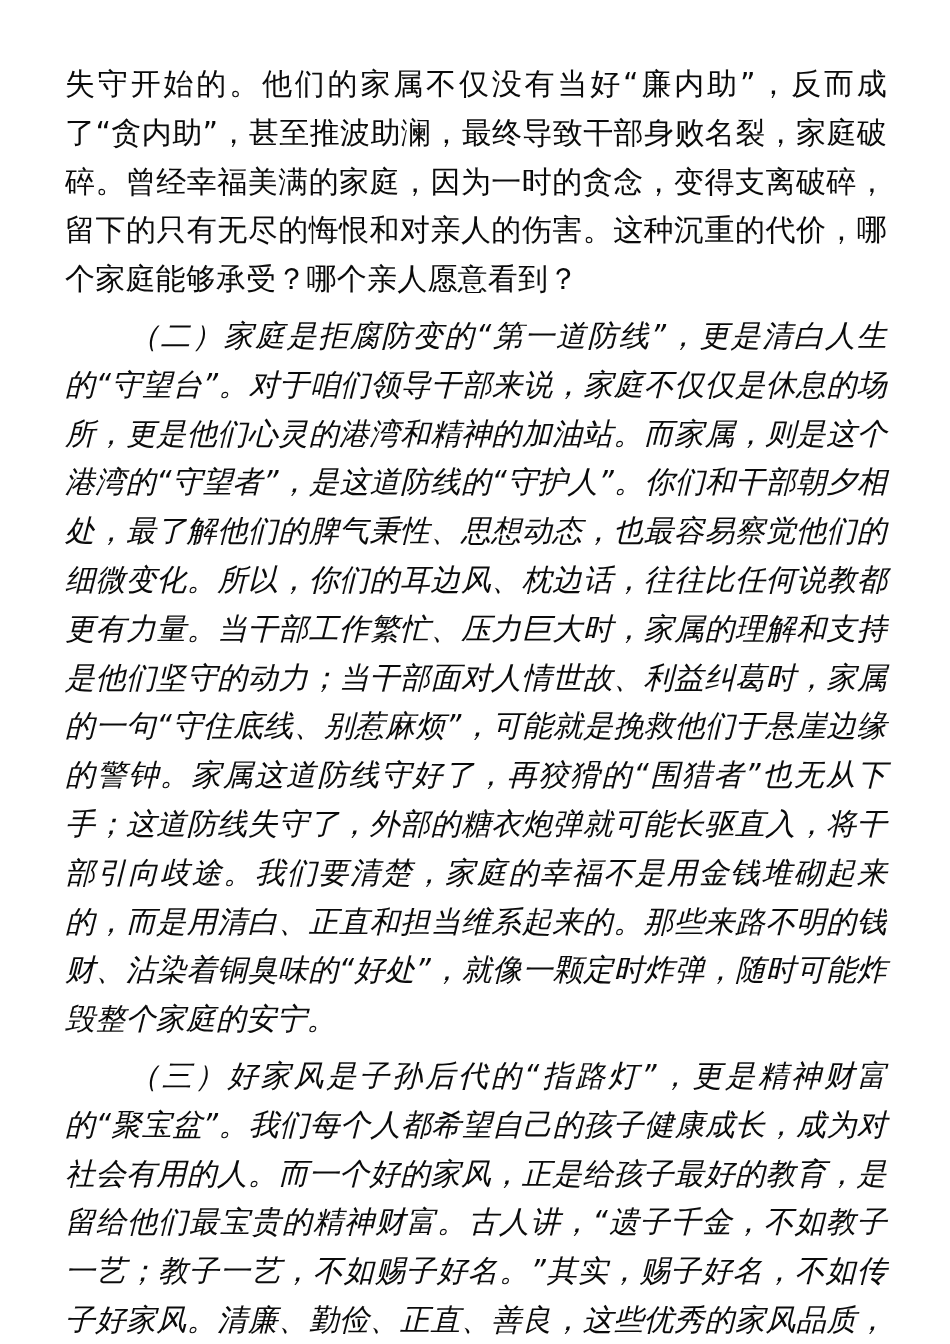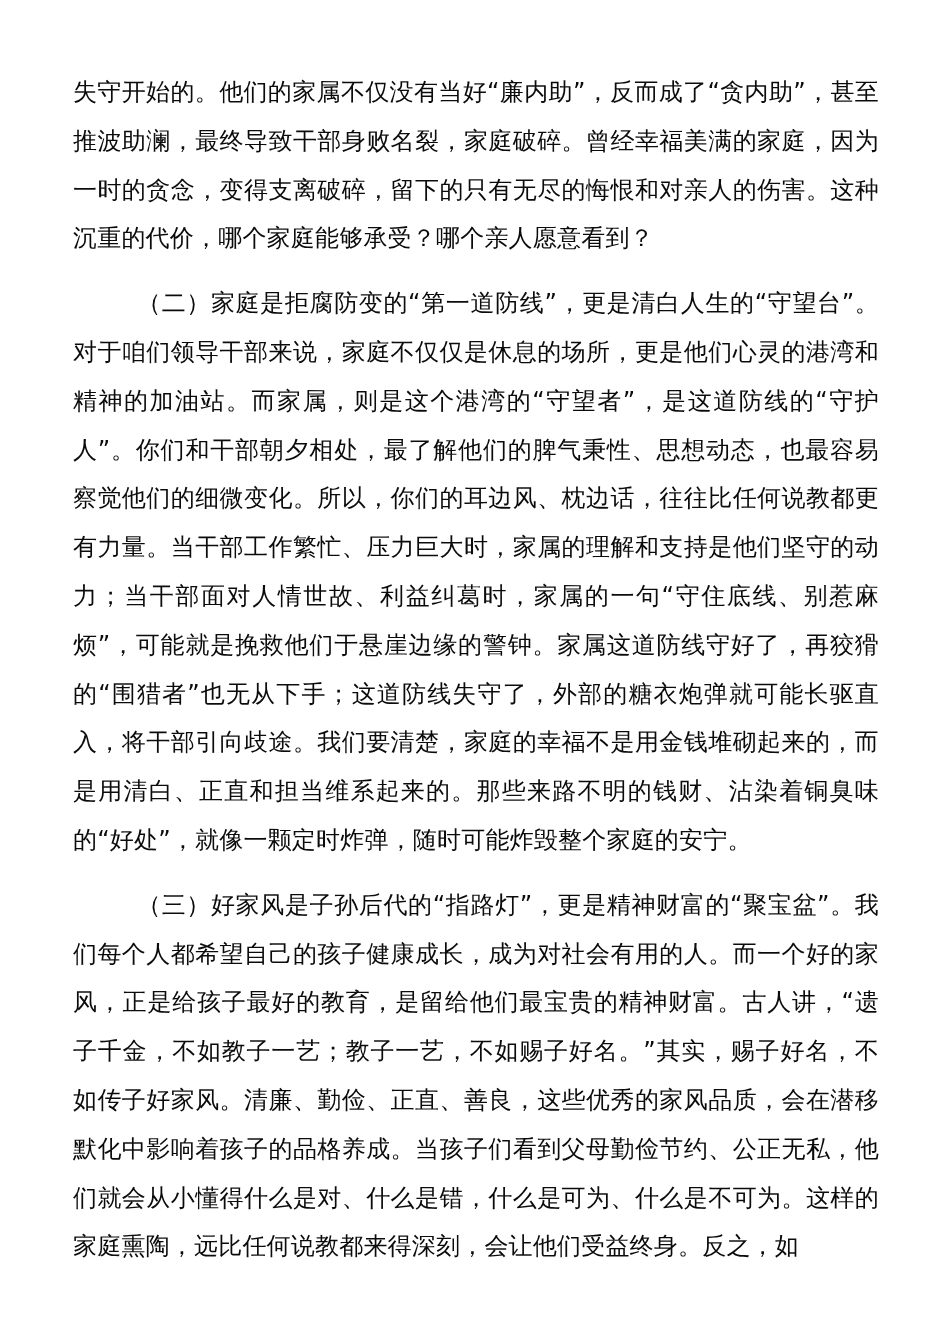--- a/index.html
+++ b/index.html
@@ -20,34 +20,35 @@
     background: #ffffff;
     box-sizing: border-box;
   }
   #doc-body {
     position: absolute;
     left: 57px;
     top: 52px;
     width: 838px;
   }
   .para {
-    margin: 16px;
+    margin: 8px;
     padding: 0;
     color: #0b0b0b;
-    font-size: 24px;
+    font-size: 30px;
     line-height: 48.8px;
     letter-spacing: 0.2px;
     text-align: justify;
     text-justify: inter-character;
     text-align-last: left;
     word-break: break-all;
     white-space: normal;
   }
   .para.indent {
     text-indent: 64px;
+    font-style: italic;
   }
   .para + .para {
     margin-top: 0px;
   }
 </style>
 </head>
 <body>
 
 <div id="page">
   <div id="doc-body">

